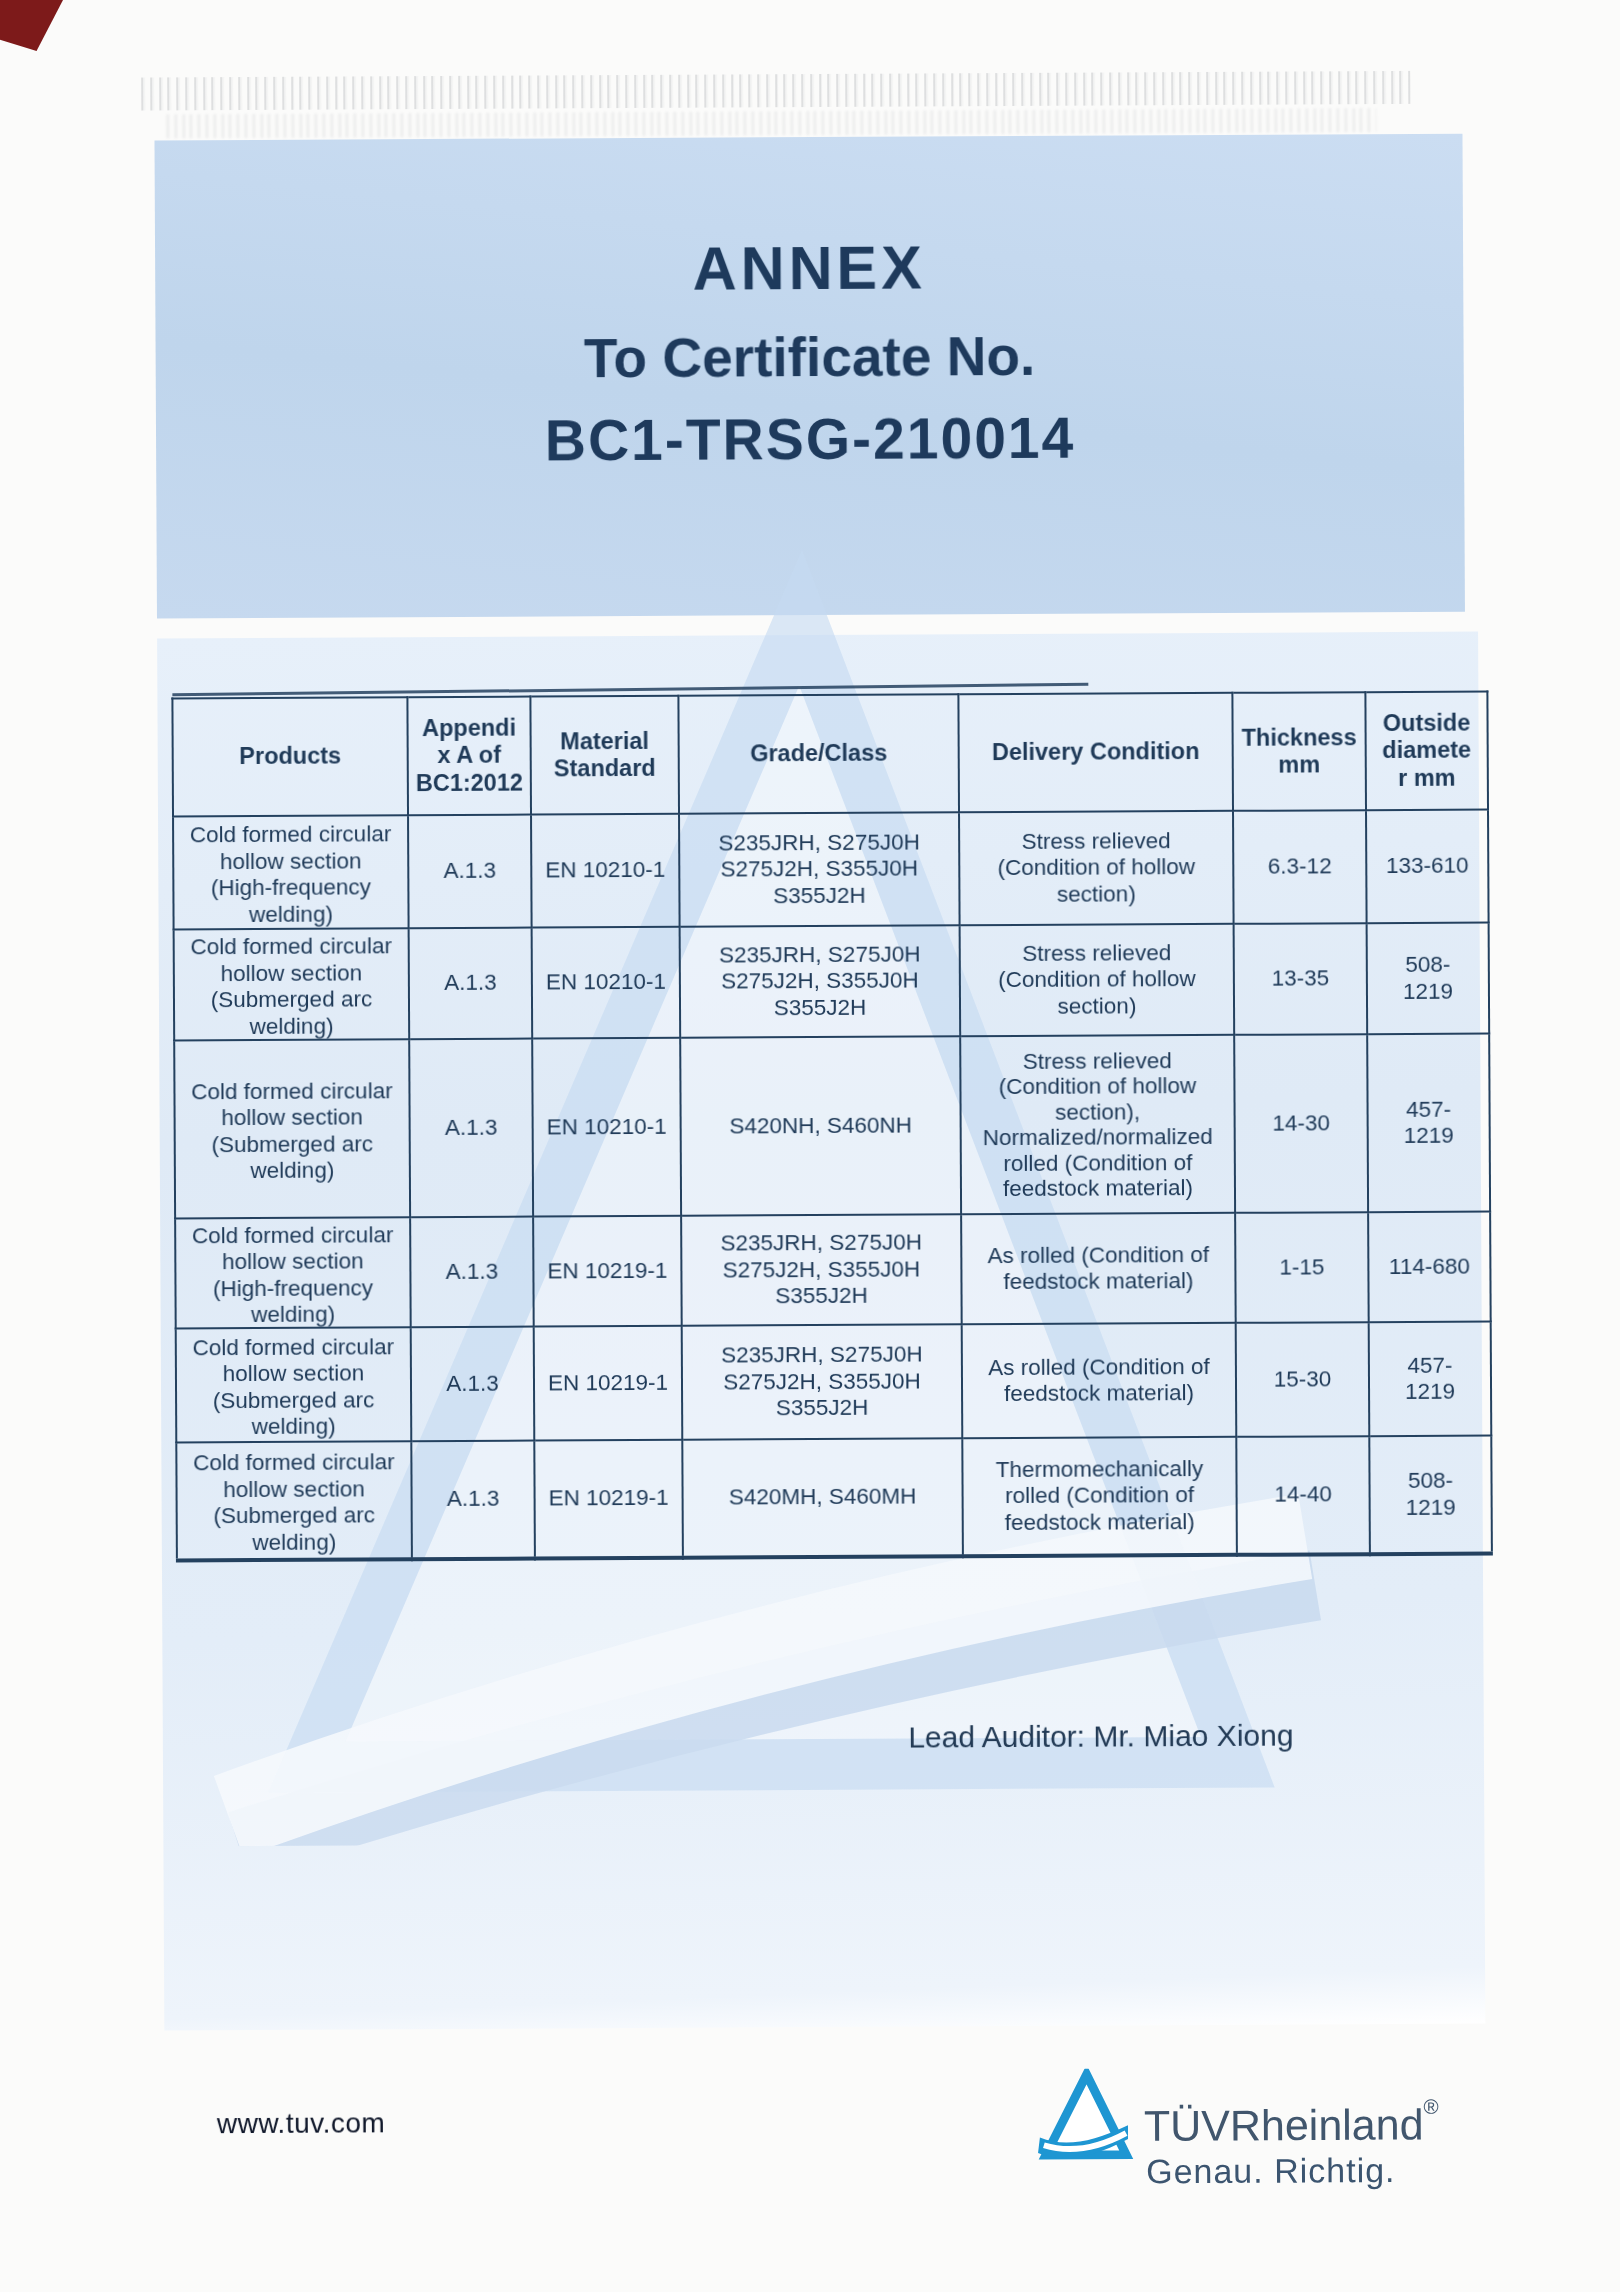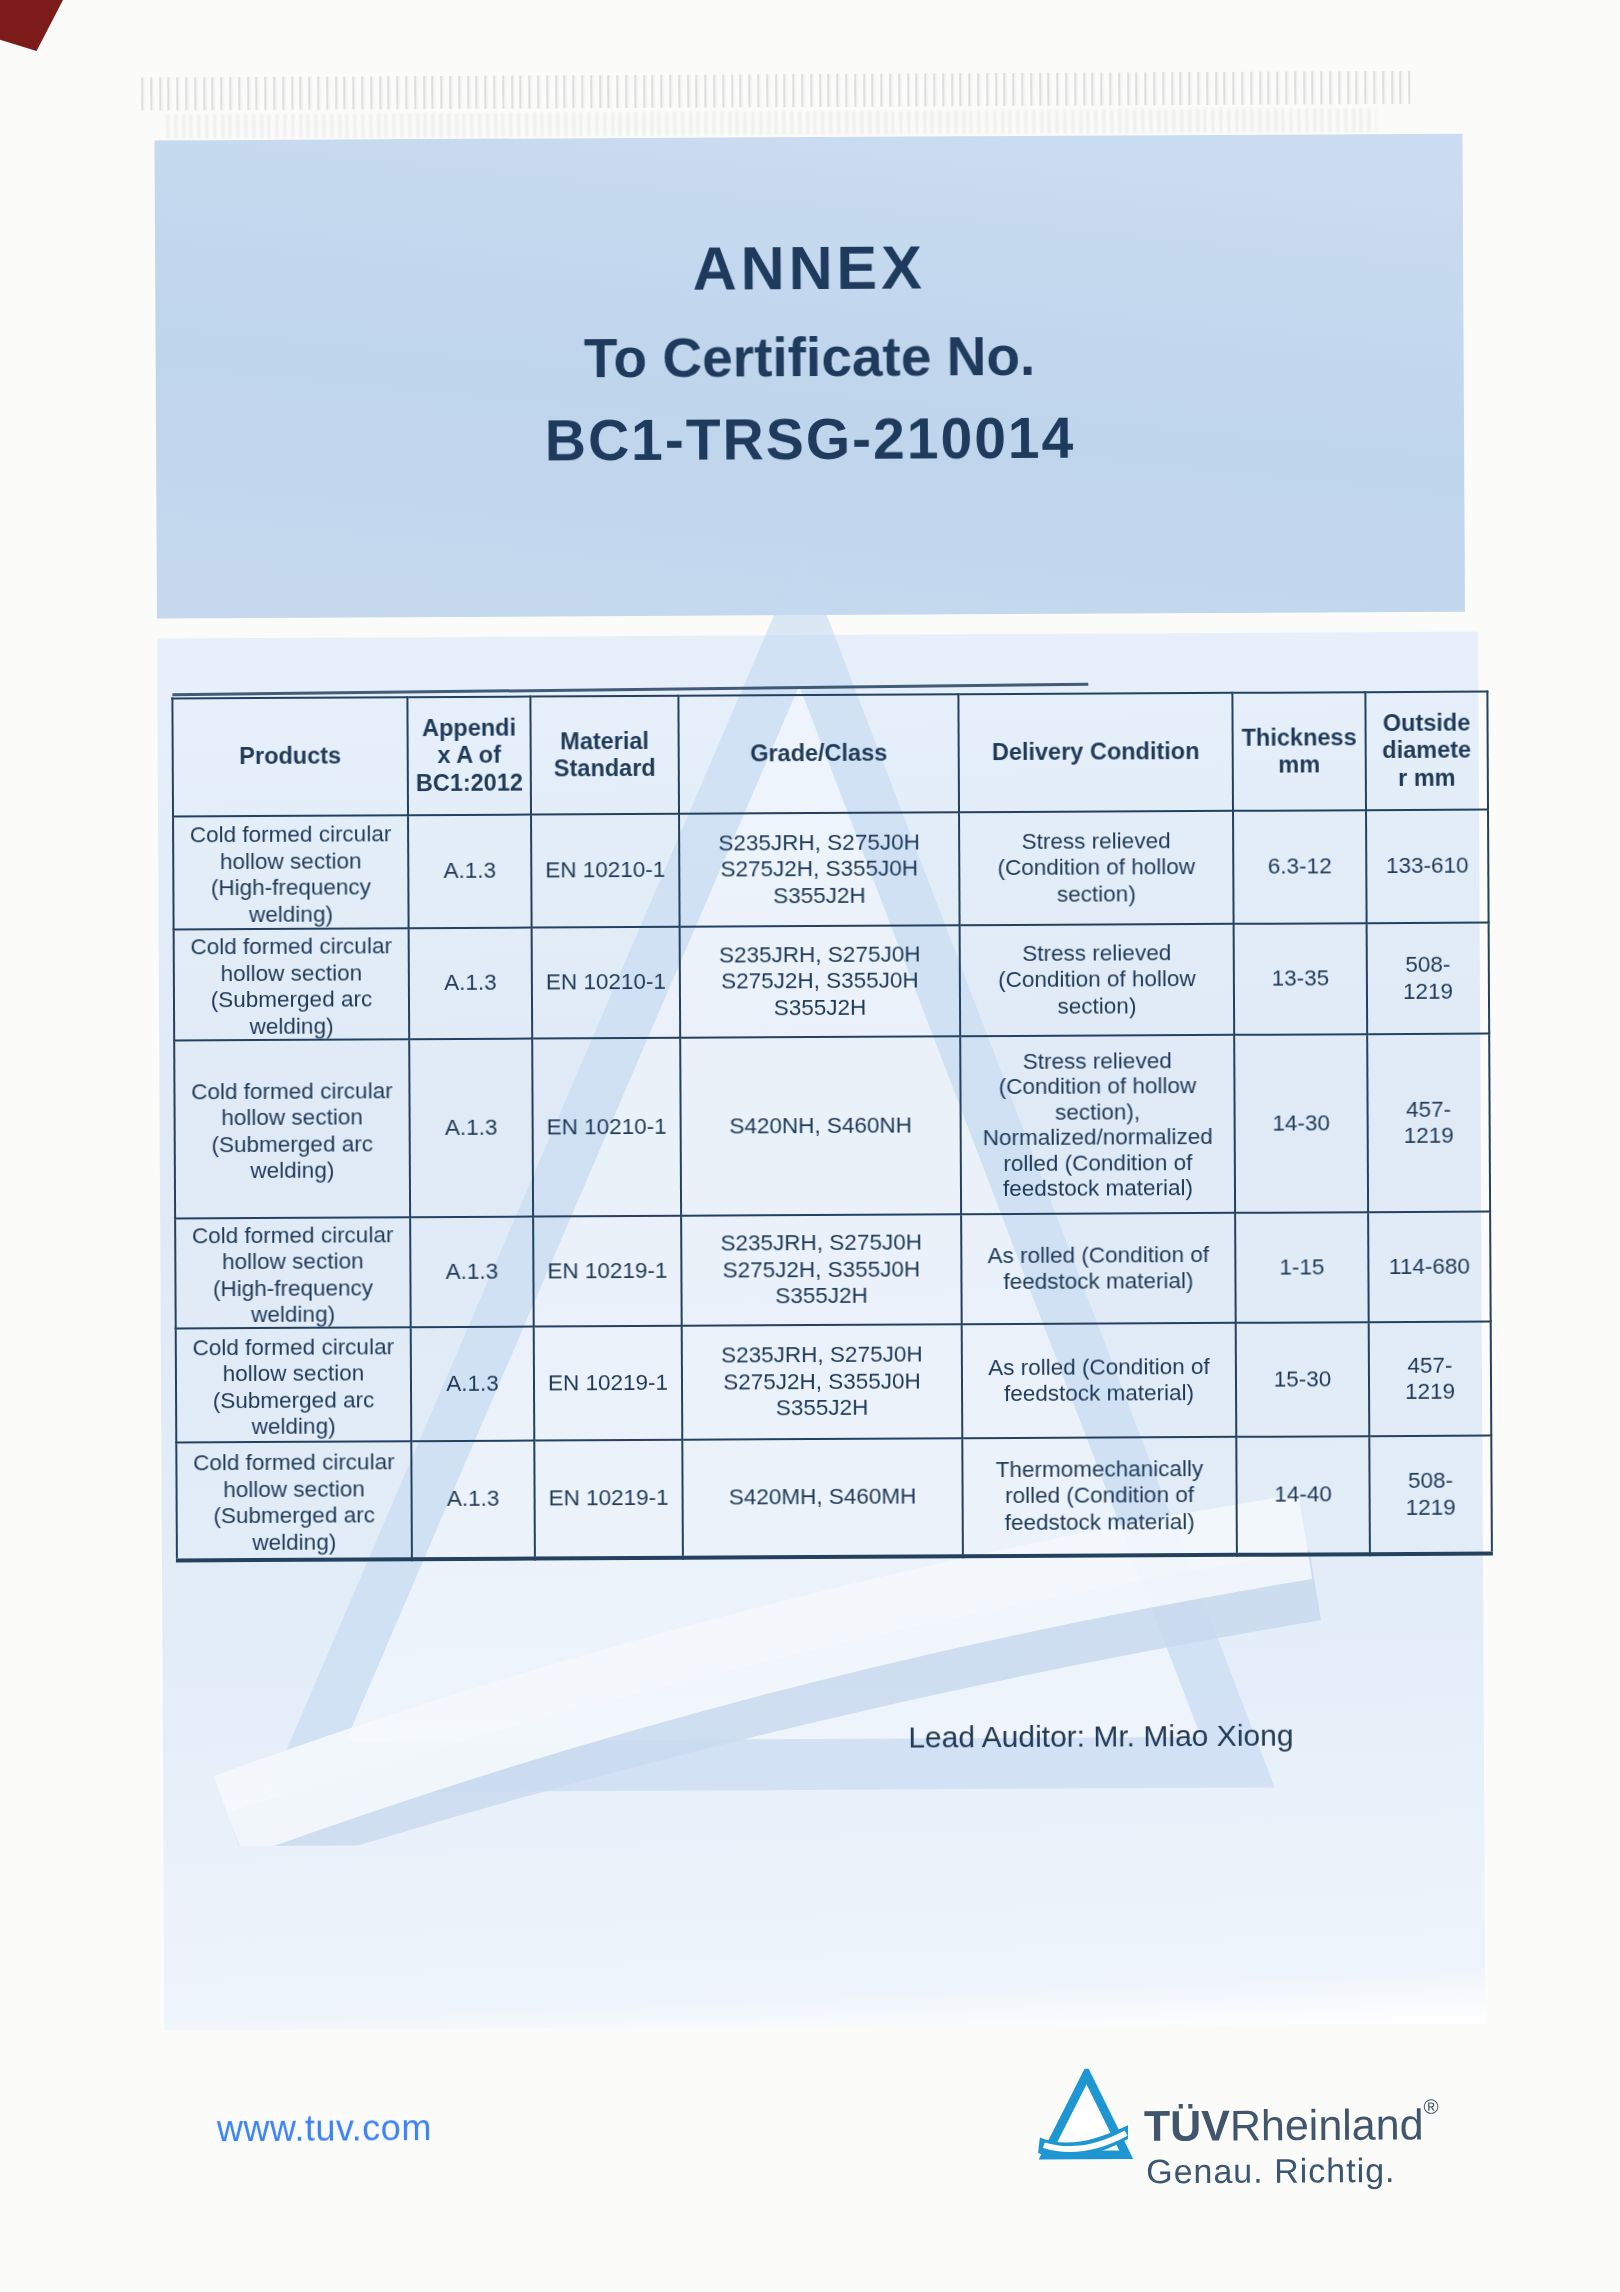--- a/index.html
+++ b/index.html
@@ -49,26 +49,26 @@
     padding:0 2px; overflow:hidden;
     font-size:22.5px; line-height:26.5px; color:var(--ink,#1f3a58); filter:blur(0.2px);}
   table.annex th{font-weight:bold; font-size:23.5px; line-height:27.4px;}
   td.c-prod{font-size:22px; line-height:26.5px;}
   td.c-prod .pad{position:relative; top:2.9px;margin-top:18px;}
 
   .lead{position:absolute; left:755px; top:1721px; width:686px; text-align:center;
     font-size:30px; color:#223a55; filter:blur(0.2px);}
 
   
-  .site{position:absolute; left:212px; top:2105px; font-size:36px;
-    letter-spacing:0.5px; color:#3b82f6; filter:blur(0.2px);}
+  .site{position:absolute; left:212px; top:2105px; font-size:28px;
+    letter-spacing:0.5px; color:#0f172a; filter:blur(0.2px);}
   .logo-tri{position:absolute; left:1031px; top:2070px; width:98px; height:94px;}
   .brand{position:absolute; left:1139px; top:2098px; font-size:43px;
     color:var(--logo_slate,#41566d); white-space:nowrap;}
-  .brand .b{font-weight:bold;}
+  .brand .b{font-weight:normal;}
   .brand .reg{font-size:20.6px; vertical-align:25.5px;}
   .tagline{position:absolute; left:1141px; top:2154px; font-size:34px;
     letter-spacing:1px; color:#3c5570;}
 </style>
 </head>
 <body>
 
 <div class="page">
 
   <div class="red-mark"></div>

